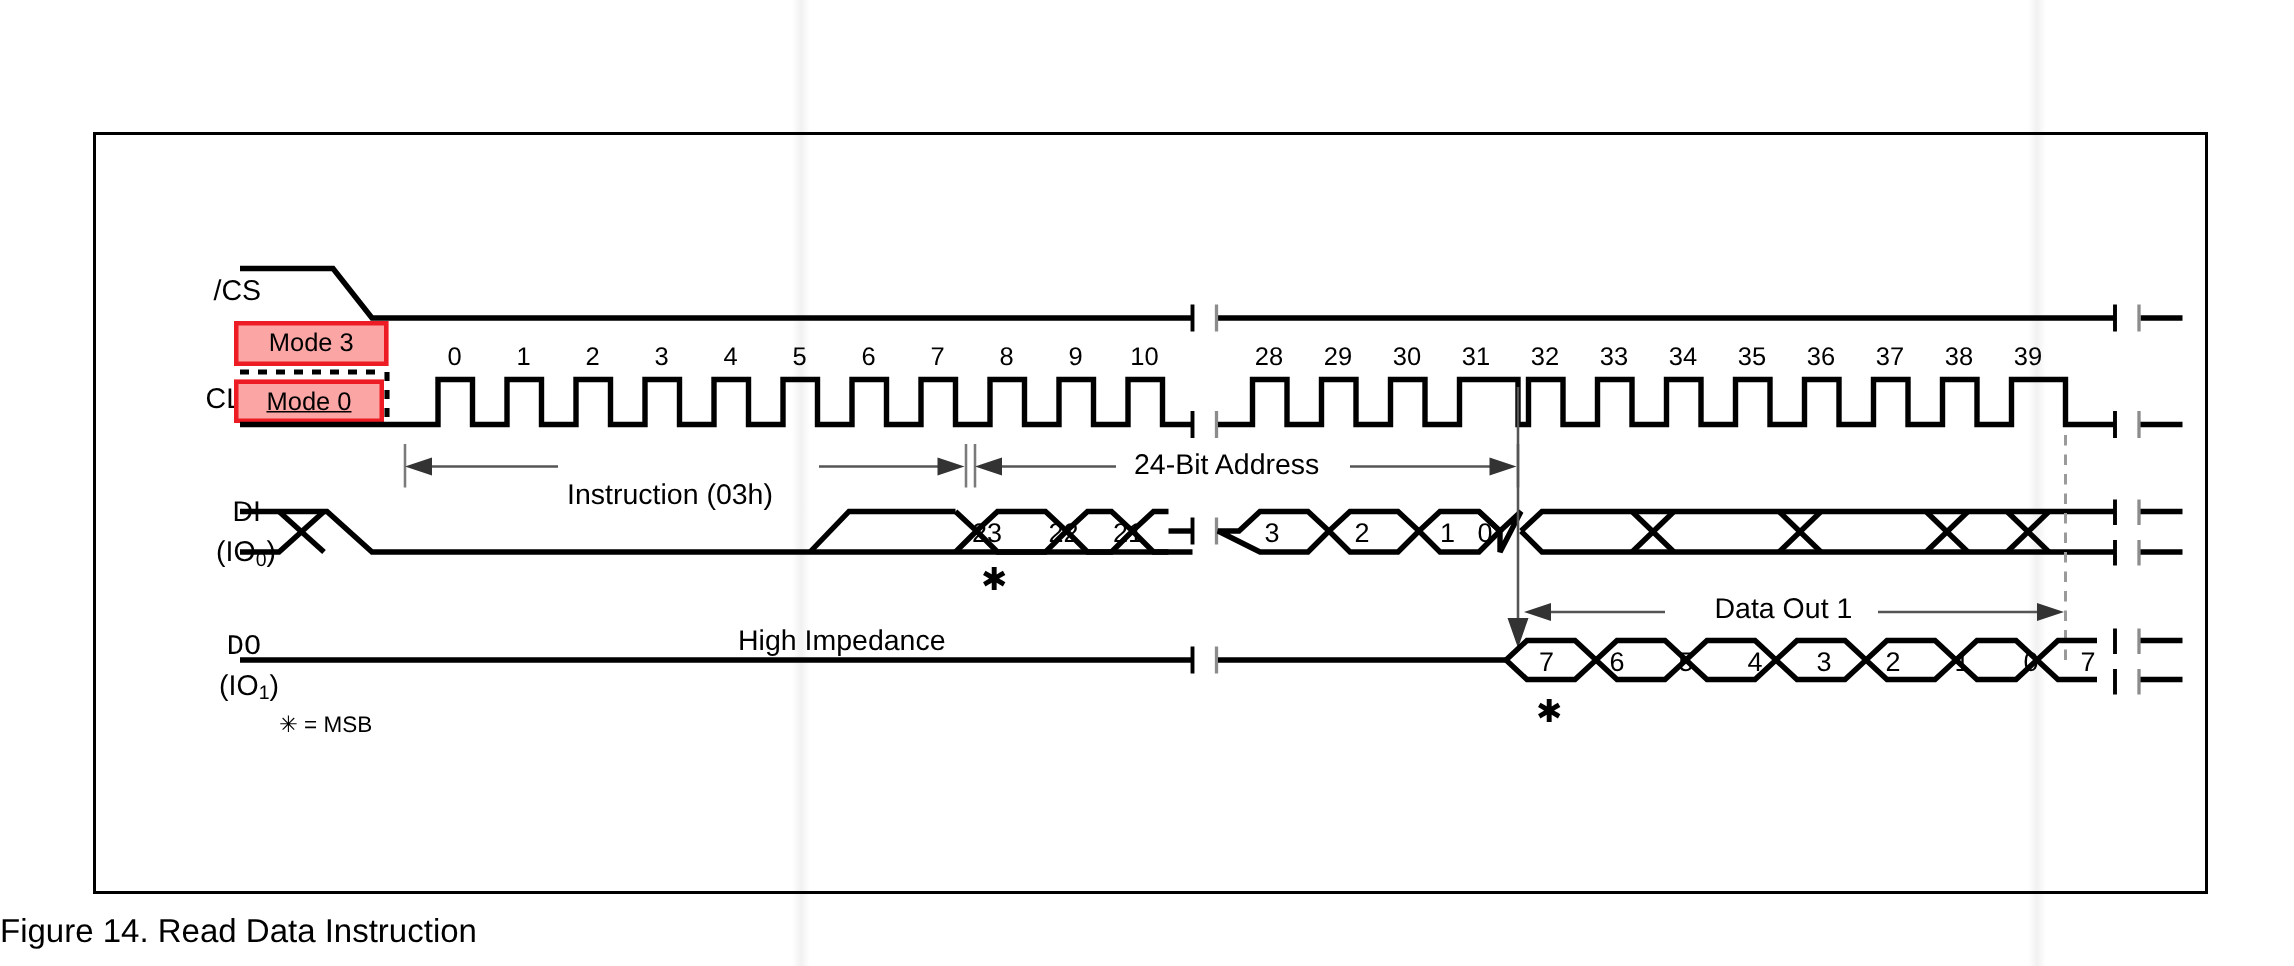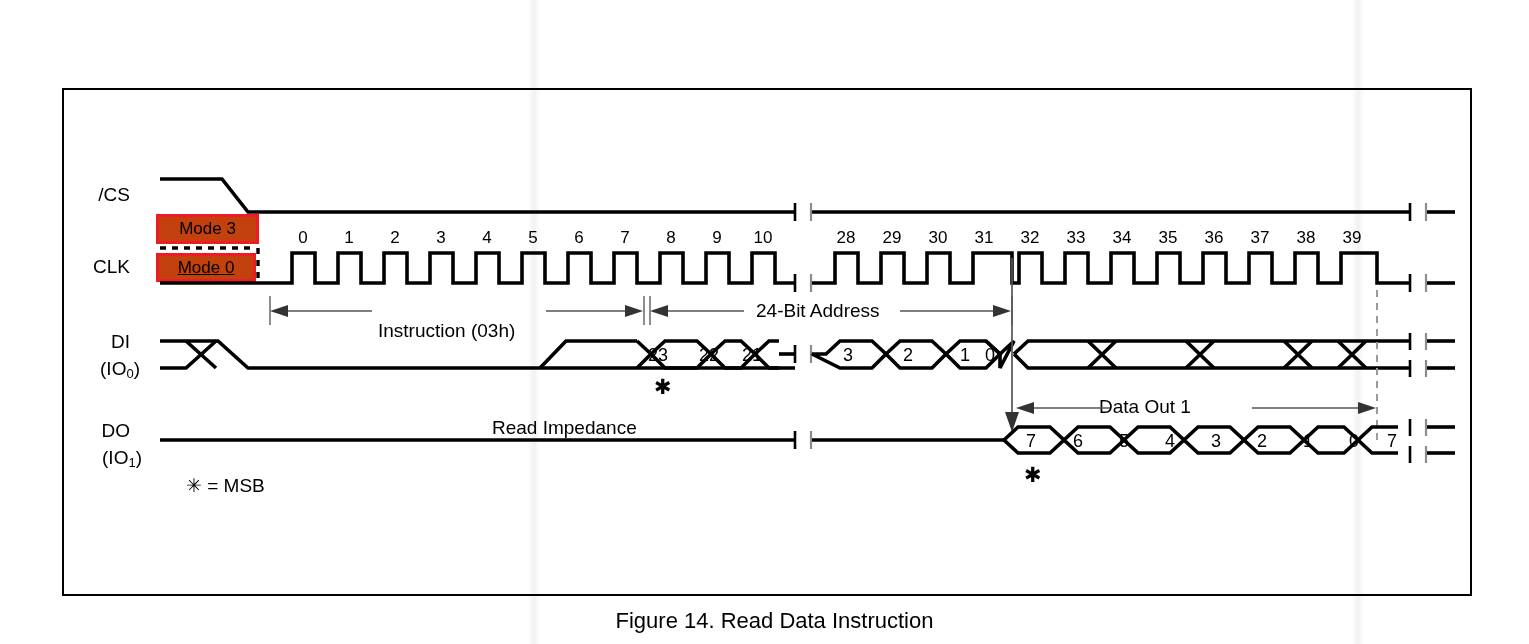--- a/index.html
+++ b/index.html
@@ -20,45 +20,44 @@
     position:absolute;left:74px;top:16px;
     font-size:24px;letter-spacing:.1px;white-space:nowrap;
   }
 
   .figbox{
     position:absolute;left:62px;top:88px;width:1410px;height:508px;
     border:2px solid #000;box-sizing:border-box;background:transparent;
   }
 
   .caption{
-    position:absolute;left:0;right:0;top:608px;text-align:center;
+    position:absolute;left:0;right:0;top:608px;text-align:left;
     font-size:22px;
-    padding-left:20px;
   }
 
   
-  .siglabel{position:absolute;font-size:19px;text-align:right;white-space:nowrap;}
+  .siglabel{position:absolute;font-size:19px;text-align:right;white-space:nowrap;margin-left:44px;}
   .siglabel .sub{font-size:13px;vertical-align:-3px;}
 
   
   .modebox{
     position:absolute;box-sizing:border-box;
-    border:3px solid #ed1c24;background:#c2410c;
+    border:3px solid #ed1c24;background:#fca5a5;
     font-size:17px;display:flex;align-items:center;justify-content:center;
   }
   #mode3-box{left:156px;top:214px;width:103px;height:30px;}
   #mode0-box{left:156px;top:253px;width:100px;height:29px;text-decoration:underline;}
 
   
   .difftext{position:absolute;font-size:19px;white-space:nowrap;}
   #instr-text{left:378px;top:300px;margin-top:20px;}
   #addr-text{left:756px;top:300px;}
   #hiz-text{left:492px;top:417px;}
-  #dataout-text{left:1099px;top:396px;}
-  #msb-legend{left:186px;top:474px;font-size:19px;}
+  #dataout-text{left:1143px;top:396px;}
+  #msb-legend{left:186px;top:474px;font-size:15px;}
   .star{font-size:21px;font-weight:bold;line-height:1;}
   #star-di{position:absolute;left:654px;top:376px;}
   #star-do{position:absolute;left:1024px;top:464px;}
 
   svg{position:absolute;left:0;top:0;width:1529px;height:644px;overflow:visible;}
   .wav{fill:none;stroke:#000;stroke-width:3.6;stroke-linejoin:miter;stroke-linecap:butt;}
   .brk{stroke:#000;stroke-width:2.6;}
   .brk2{stroke:#8c8c8c;stroke-width:2.2;}
   .ann{fill:none;stroke:#555;stroke-width:1.7;}
   .anndash{fill:none;stroke:#9a9a9a;stroke-width:2;stroke-dasharray:7 6;}
@@ -80,29 +79,29 @@
 
   <div class="figbox"></div>
 
   <div class="siglabel" style="left:64px;top:184px;width:66px;">/CS</div>
 
   <div class="siglabel" style="left:54px;top:256px;width:76px;">CLK</div>
 
   <div class="siglabel" style="left:64px;top:331px;width:66px;">DI</div>
   <div class="siglabel" style="left:64px;top:358px;width:76px;"><span>(IO</span><span class="sub">0</span><span>)</span></div>
 
-  <div class="siglabel" style="left:64px;top:420px;width:66px;">DO</div>
+  <div class="siglabel" style="left:64px;top:420px;width:66px;font-family:Liberation Mono, monospace;">DO</div>
   <div class="siglabel" style="left:66px;top:447px;width:76px;"><span>(IO</span><span class="sub">1</span><span>)</span></div>
 
   <div class="modebox" id="mode3-box">Mode 3</div>
   <div class="modebox" id="mode0-box">Mode 0</div>
 
   <div class="difftext" id="instr-text">Instruction (03h)</div>
   <div class="difftext" id="addr-text">24-Bit Address</div>
-  <div class="difftext" id="hiz-text">Read Impedance</div>
+  <div class="difftext" id="hiz-text">High Impedance</div>
   <div class="difftext" id="dataout-text">Data Out 1</div>
   <div class="difftext" id="msb-legend">✳ = MSB</div>
 
   <div class="star" id="star-di">✱</div>
   <div class="star" id="star-do">✱</div>
 
   <svg viewBox="0 0 1529 644">
 
     <g>
       <path class="wav" d="M160,179 L222,179 L248,212 L795,212"></path>

